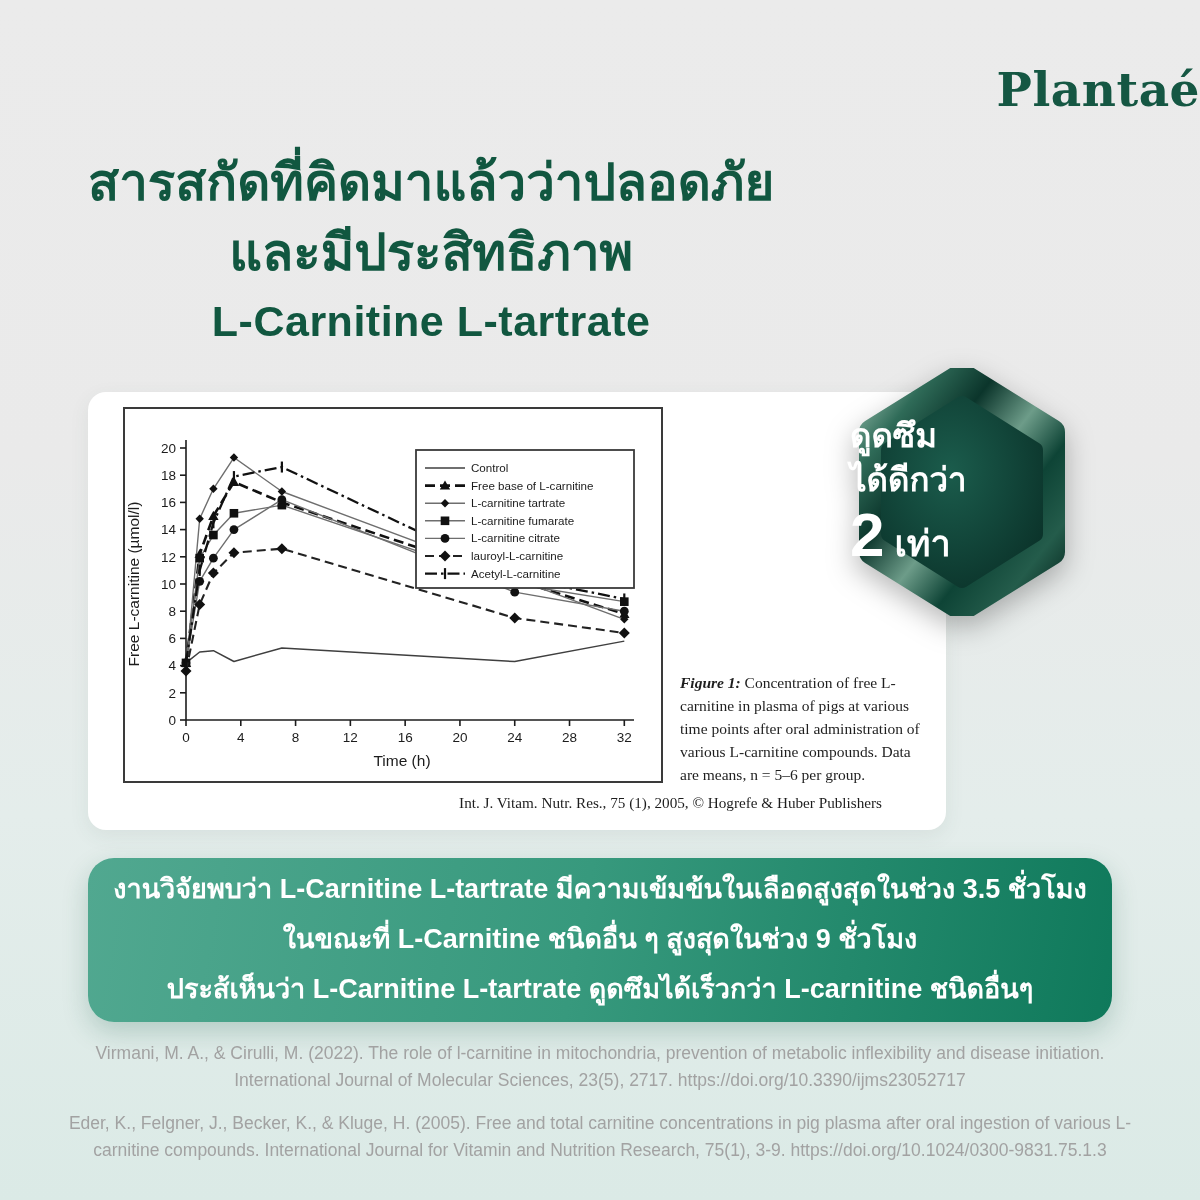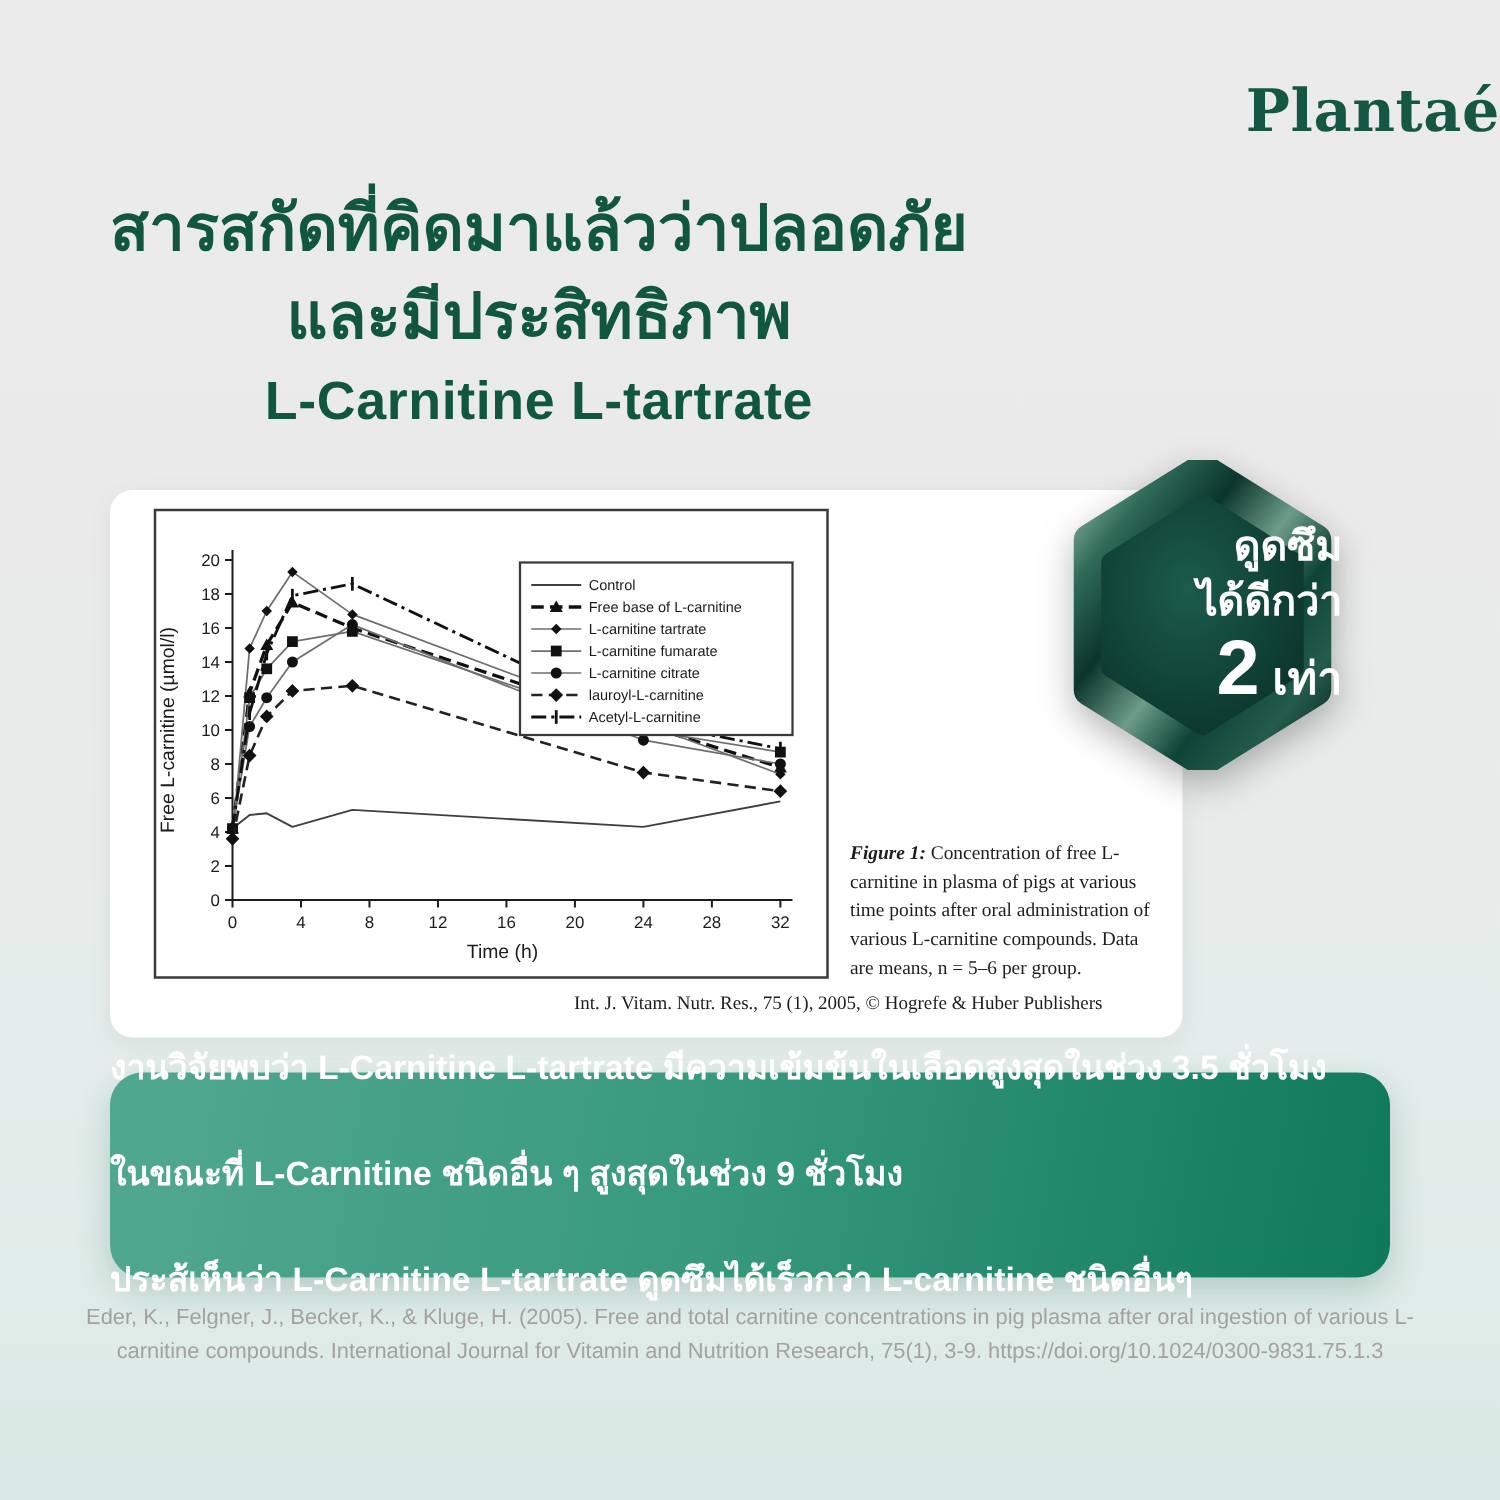--- a/index.html
+++ b/index.html
@@ -31,34 +31,34 @@
   .source-line{
     position:absolute;right:64px;bottom:18px;
     font-family:"Liberation Serif",serif;font-size:15.2px;color:#1d1d1d;white-space:nowrap;
   }
 
   .badge{position:absolute;left:850px;top:368px;width:224px;height:248px;
          filter:drop-shadow(0 10px 14px rgba(0,0,0,.28));}
   .badge svg{position:absolute;left:0;top:0;}
   .badge-text{
     position:absolute;left:0;top:0;width:100%;height:100%;
-    display:flex;flex-direction:column;align-items:flex-end;justify-content:center;
+    display:flex;flex-direction:column;align-items:flex-start;justify-content:center;
     color:#ffffff;text-align:center;padding-top:2px;box-sizing:border-box;
   }
   .badge-text .bl{font-size:33px;font-weight:700;line-height:1.32;}
   .badge-text .big-row{display:flex;align-items:baseline;gap:10px;margin-top:2px;}
   .badge-text .big-num{font-size:62px;font-weight:800;line-height:1;}
   .badge-text .big-unit{font-size:36px;font-weight:700;}
 
   .summary{
     position:absolute;left:88px;top:858px;width:1024px;height:164px;border-radius:26px;
     background:linear-gradient(100deg,#51a890 0%,#37997d 48%,#0f795b 100%);
     box-shadow:0 10px 26px rgba(25,90,70,.22);
-    display:flex;flex-direction:column;align-items:flex-start;justify-content:center;
-    color:#ffffff;text-align:center;gap:35px;
+    display:flex;flex-direction:column;align-items:center;justify-content:center;
+    color:#ffffff;text-align:center;
   }
   .summary .s-line{font-size:27px;font-weight:600;line-height:1.85;}
 
   .refs{position:absolute;top:1040px;left:0;width:100%;}
   .refs p{
     width:1086px;margin:0 auto 16px auto;text-align:center;
     color:#a2a2a2;font-size:17.5px;line-height:1.55;font-weight:400;
   }
 </style>
 </head>
@@ -249,16 +249,17 @@
     </div>
   </div>
 
   <div class="summary">
     <div class="s-line">งานวิจัยพบว่า L-Carnitine L-tartrate มีความเข้มข้นในเลือดสูงสุดในช่วง 3.5 ชั่วโมง</div>
     <div class="s-line">ในขณะที่ L-Carnitine ชนิดอื่น ๆ สูงสุดในช่วง 9 ชั่วโมง</div>
     <div class="s-line">ประส้เห็นว่า L-Carnitine L-tartrate ดูดซึมได้เร็วกว่า L-carnitine ชนิดอื่นๆ</div>
   </div>
 
   <div class="refs">
+    <p>Virmani, M. A., &amp; Cirulli, M. (2022). The role of l-carnitine in mitochondria, prevention of metabolic inflexibility and disease initiation. International Journal of Molecular Sciences, 23(5), 2717. https://doi.org/10.3390/ijms23052717</p>
     <p>Eder, K., Felgner, J., Becker, K., &amp; Kluge, H. (2005). Free and total carnitine concentrations in pig plasma after oral ingestion of various L-carnitine compounds. International Journal for Vitamin and Nutrition Research, 75(1), 3-9. https://doi.org/10.1024/0300-9831.75.1.3</p>
   </div>
 
 </div>
 
 </body></html>

